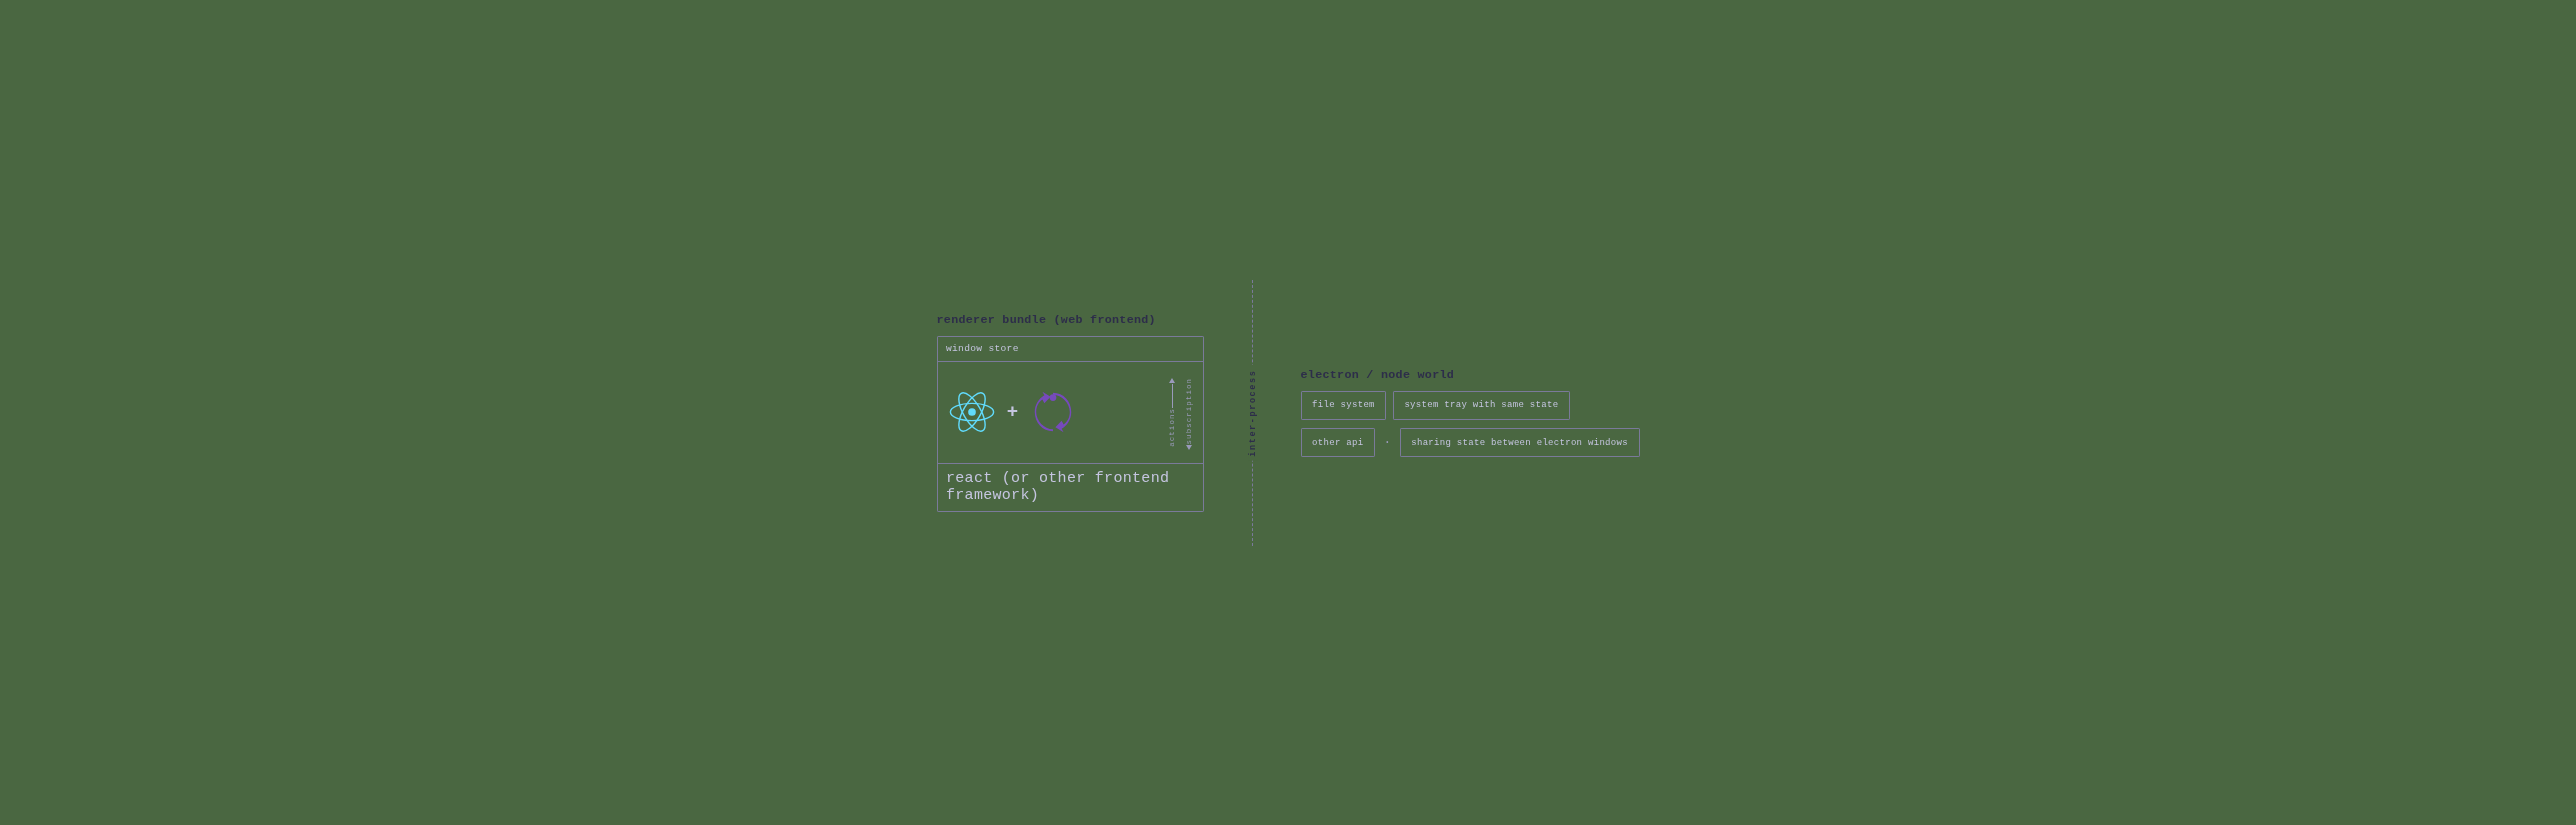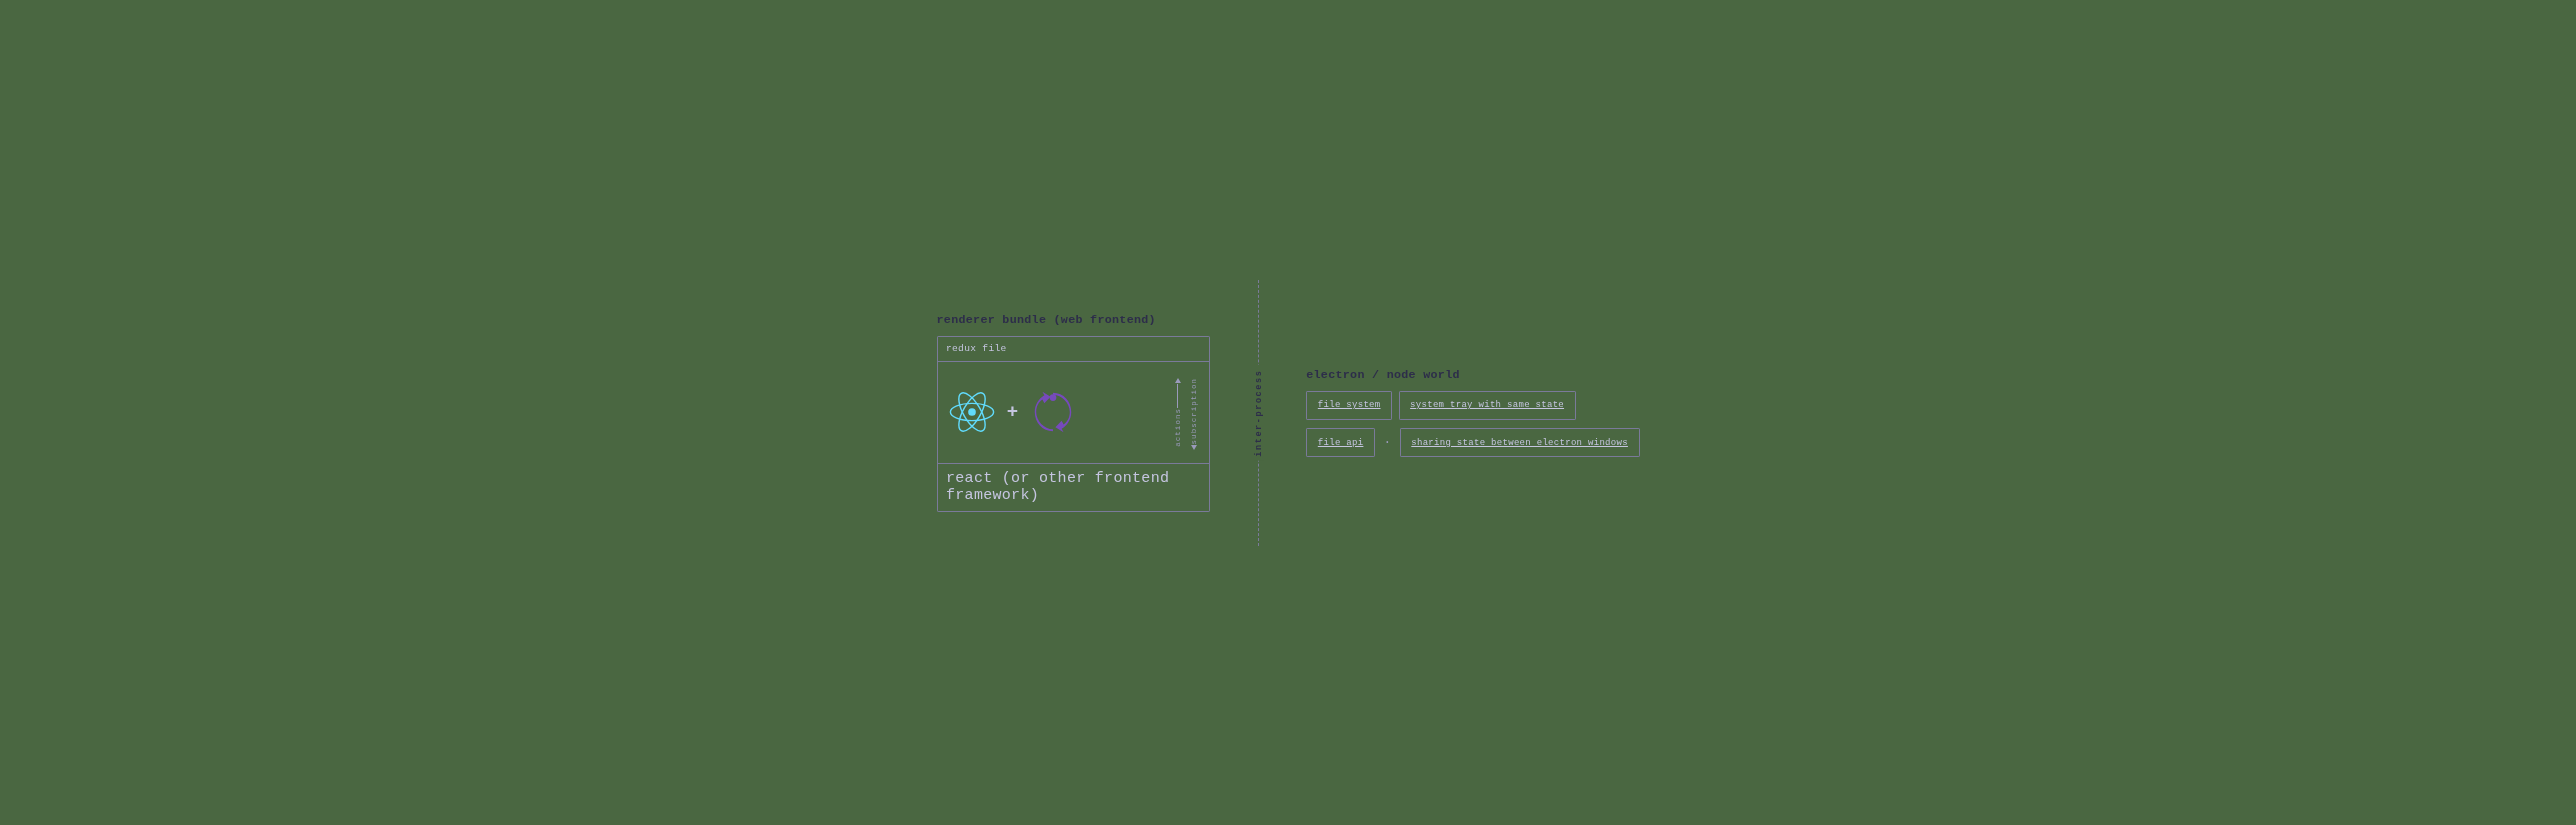--- a/index.html
+++ b/index.html
@@ -173,21 +173,20 @@
 
     .node-box {
       border: 1.1px solid #7a7a9a;
       border-radius: 1.1px;
       padding: 8.5px 10.6px;
       font-size: 9px;
       color: #c5c5e0;
       letter-spacing: 0.3px;
       background: transparent;
       white-space: nowrap;
-      text-decoration: underline;
     }
 
     .node-box.wide {
       flex: 1;
     }
 
     .node-box.bold {
       color: #e8e8ff;
       font-weight: bold;
     }
@@ -204,21 +203,21 @@
 </head>
 <body>
 
 <div class="diagram-container">
 
   <div class="left-section">
     <div class="section-title">renderer bundle (web frontend)</div>
 
     <div class="renderer-box">
 
-      <div class="redux-store-label">redux file</div>
+      <div class="redux-store-label">window store</div>
 
       <div class="icons-and-arrows">
         <div class="icons-area">
 
           <svg class="react-icon" viewBox="0 0 100 100" xmlns="http://www.w3.org/2000/svg">
 
             <circle cx="50" cy="50" r="8" fill="#61dafb"></circle>
 
             <ellipse cx="50" cy="50" rx="45" ry="18" fill="none" stroke="#61dafb" stroke-width="3" transform="rotate(0,50,50)"></ellipse>
             <ellipse cx="50" cy="50" rx="45" ry="18" fill="none" stroke="#61dafb" stroke-width="3" transform="rotate(60,50,50)"></ellipse>
@@ -280,21 +279,21 @@
         <div class="node-box">
           <span>file system</span>
         </div>
         <div class="node-box">
           <span>system tray with same state</span>
         </div>
       </div>
 
       <div class="node-row">
         <div class="node-box">
-          <span>file api</span>
+          <span>other api</span>
         </div>
         <span class="dot-sep">·</span>
         <div class="node-box">
           <span>sharing state between electron windows</span>
         </div>
       </div>
 
 
     </div>
   </div>

